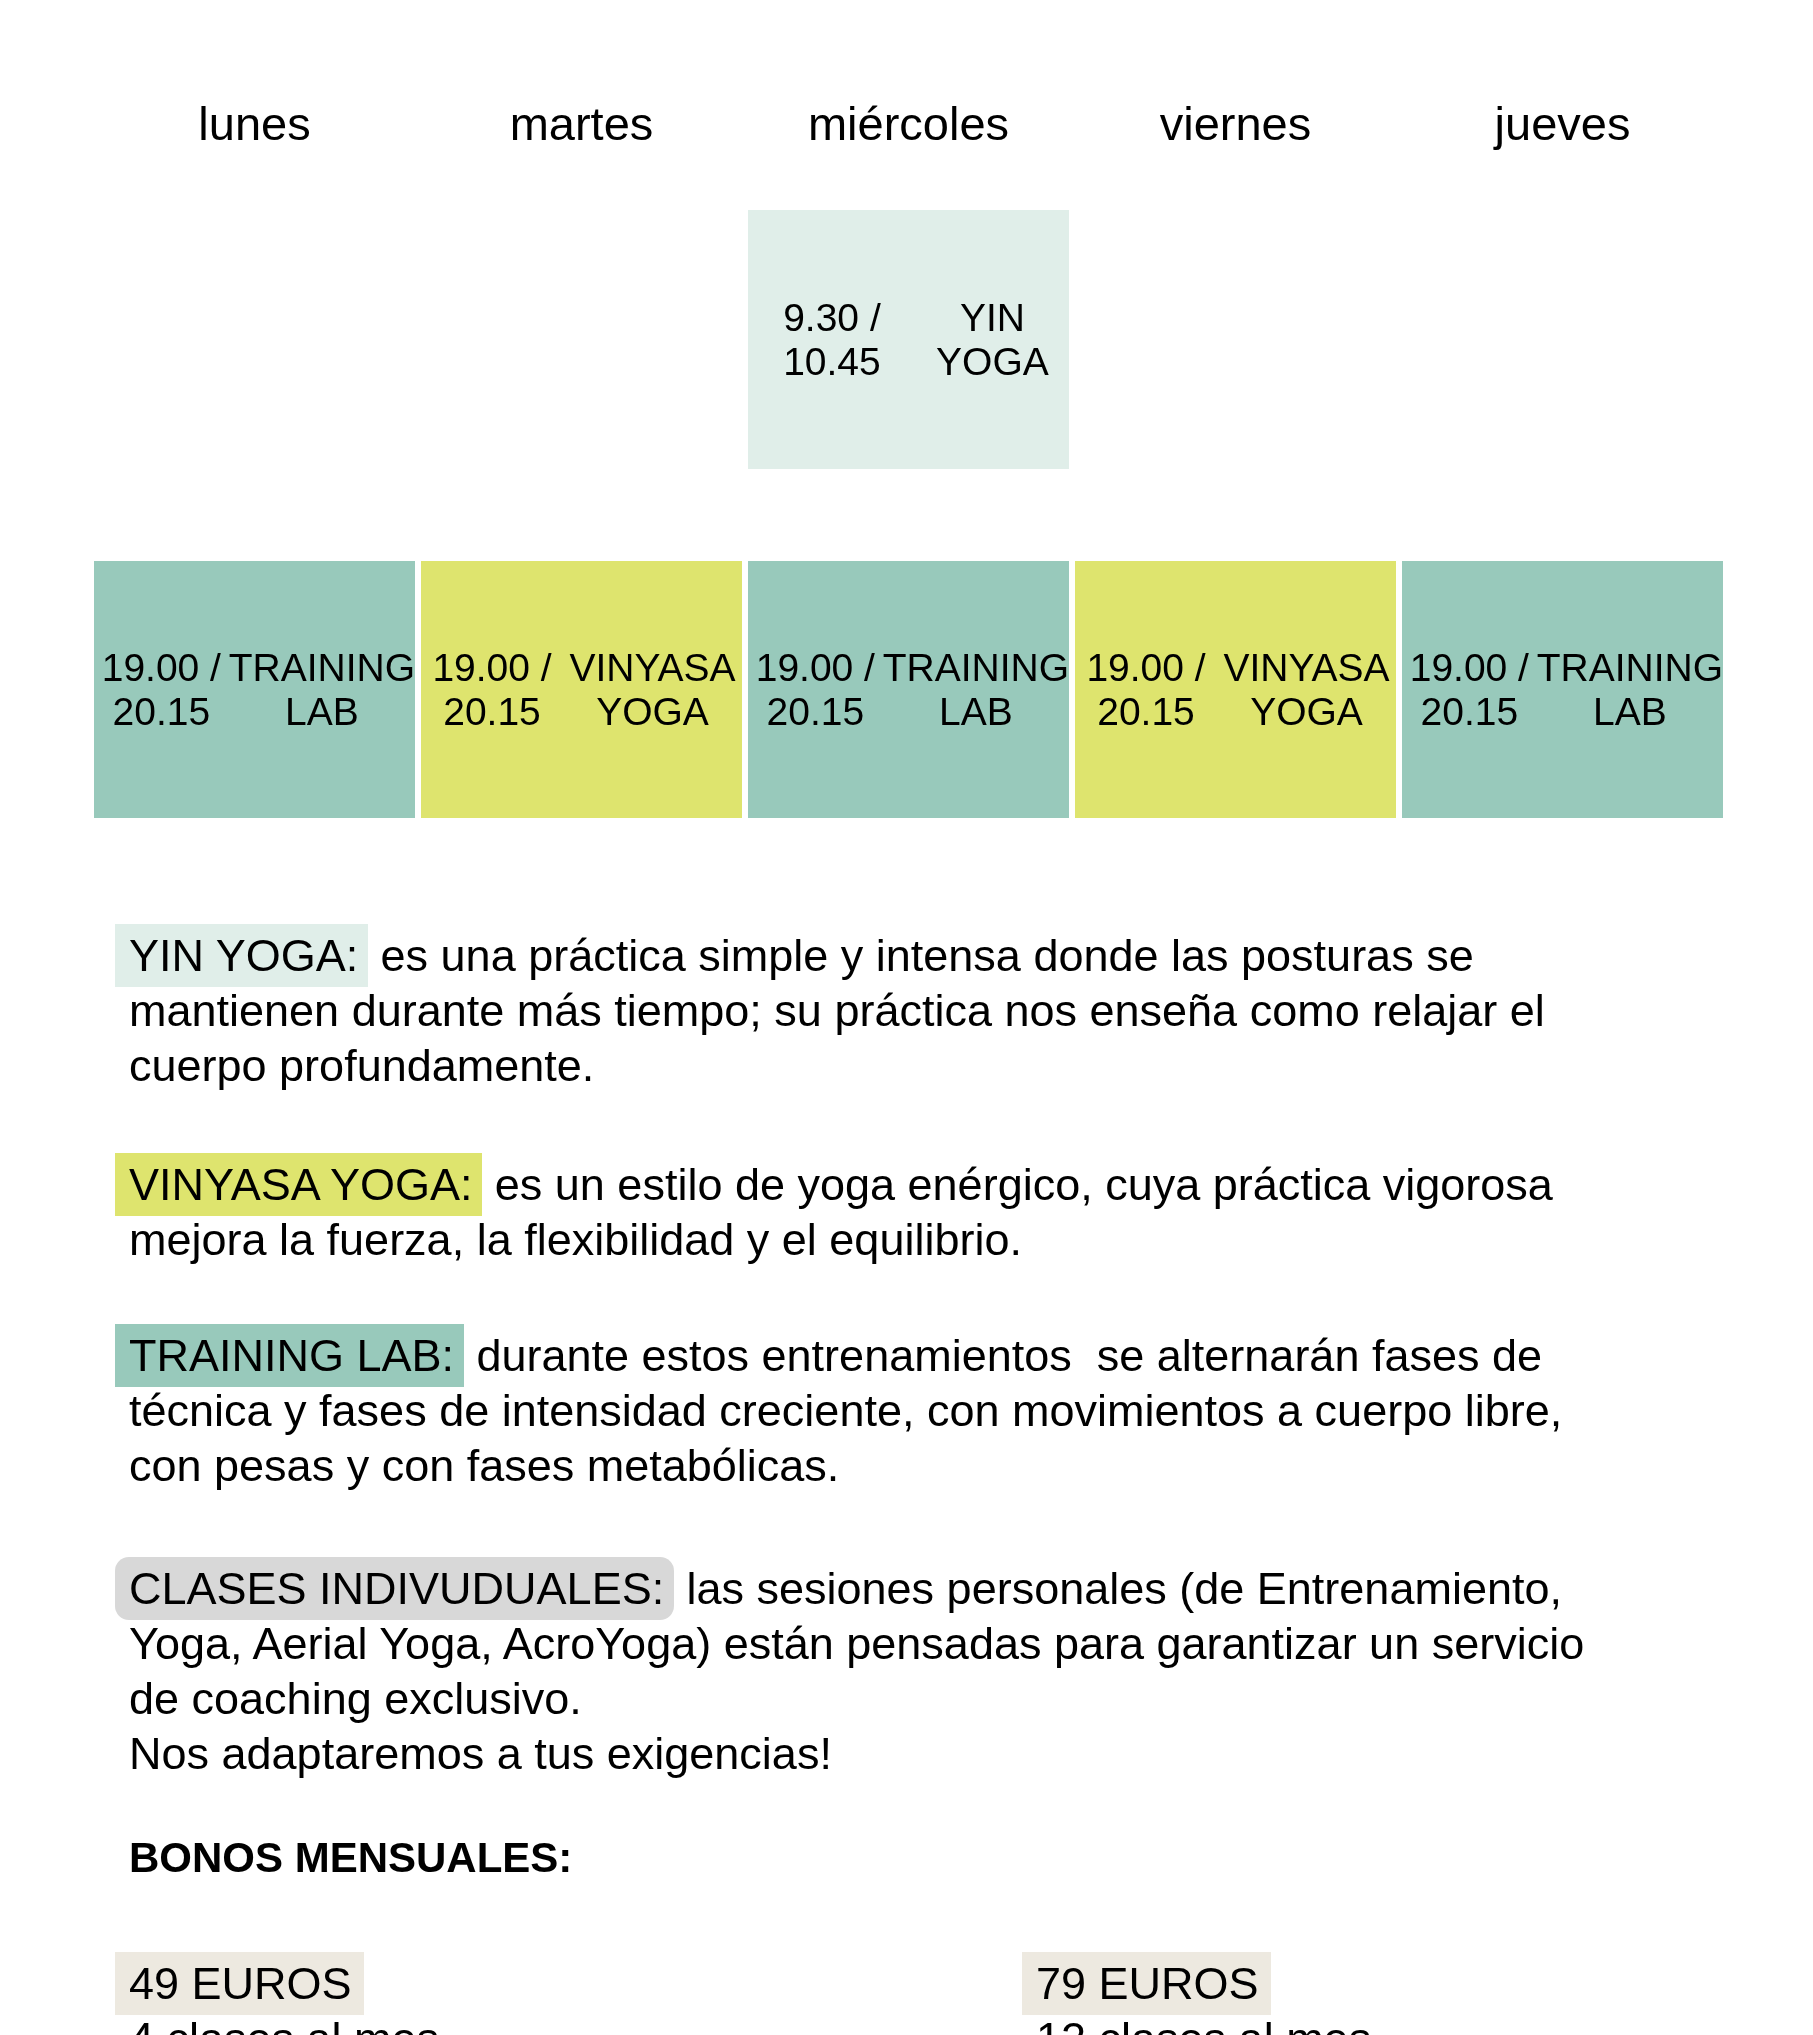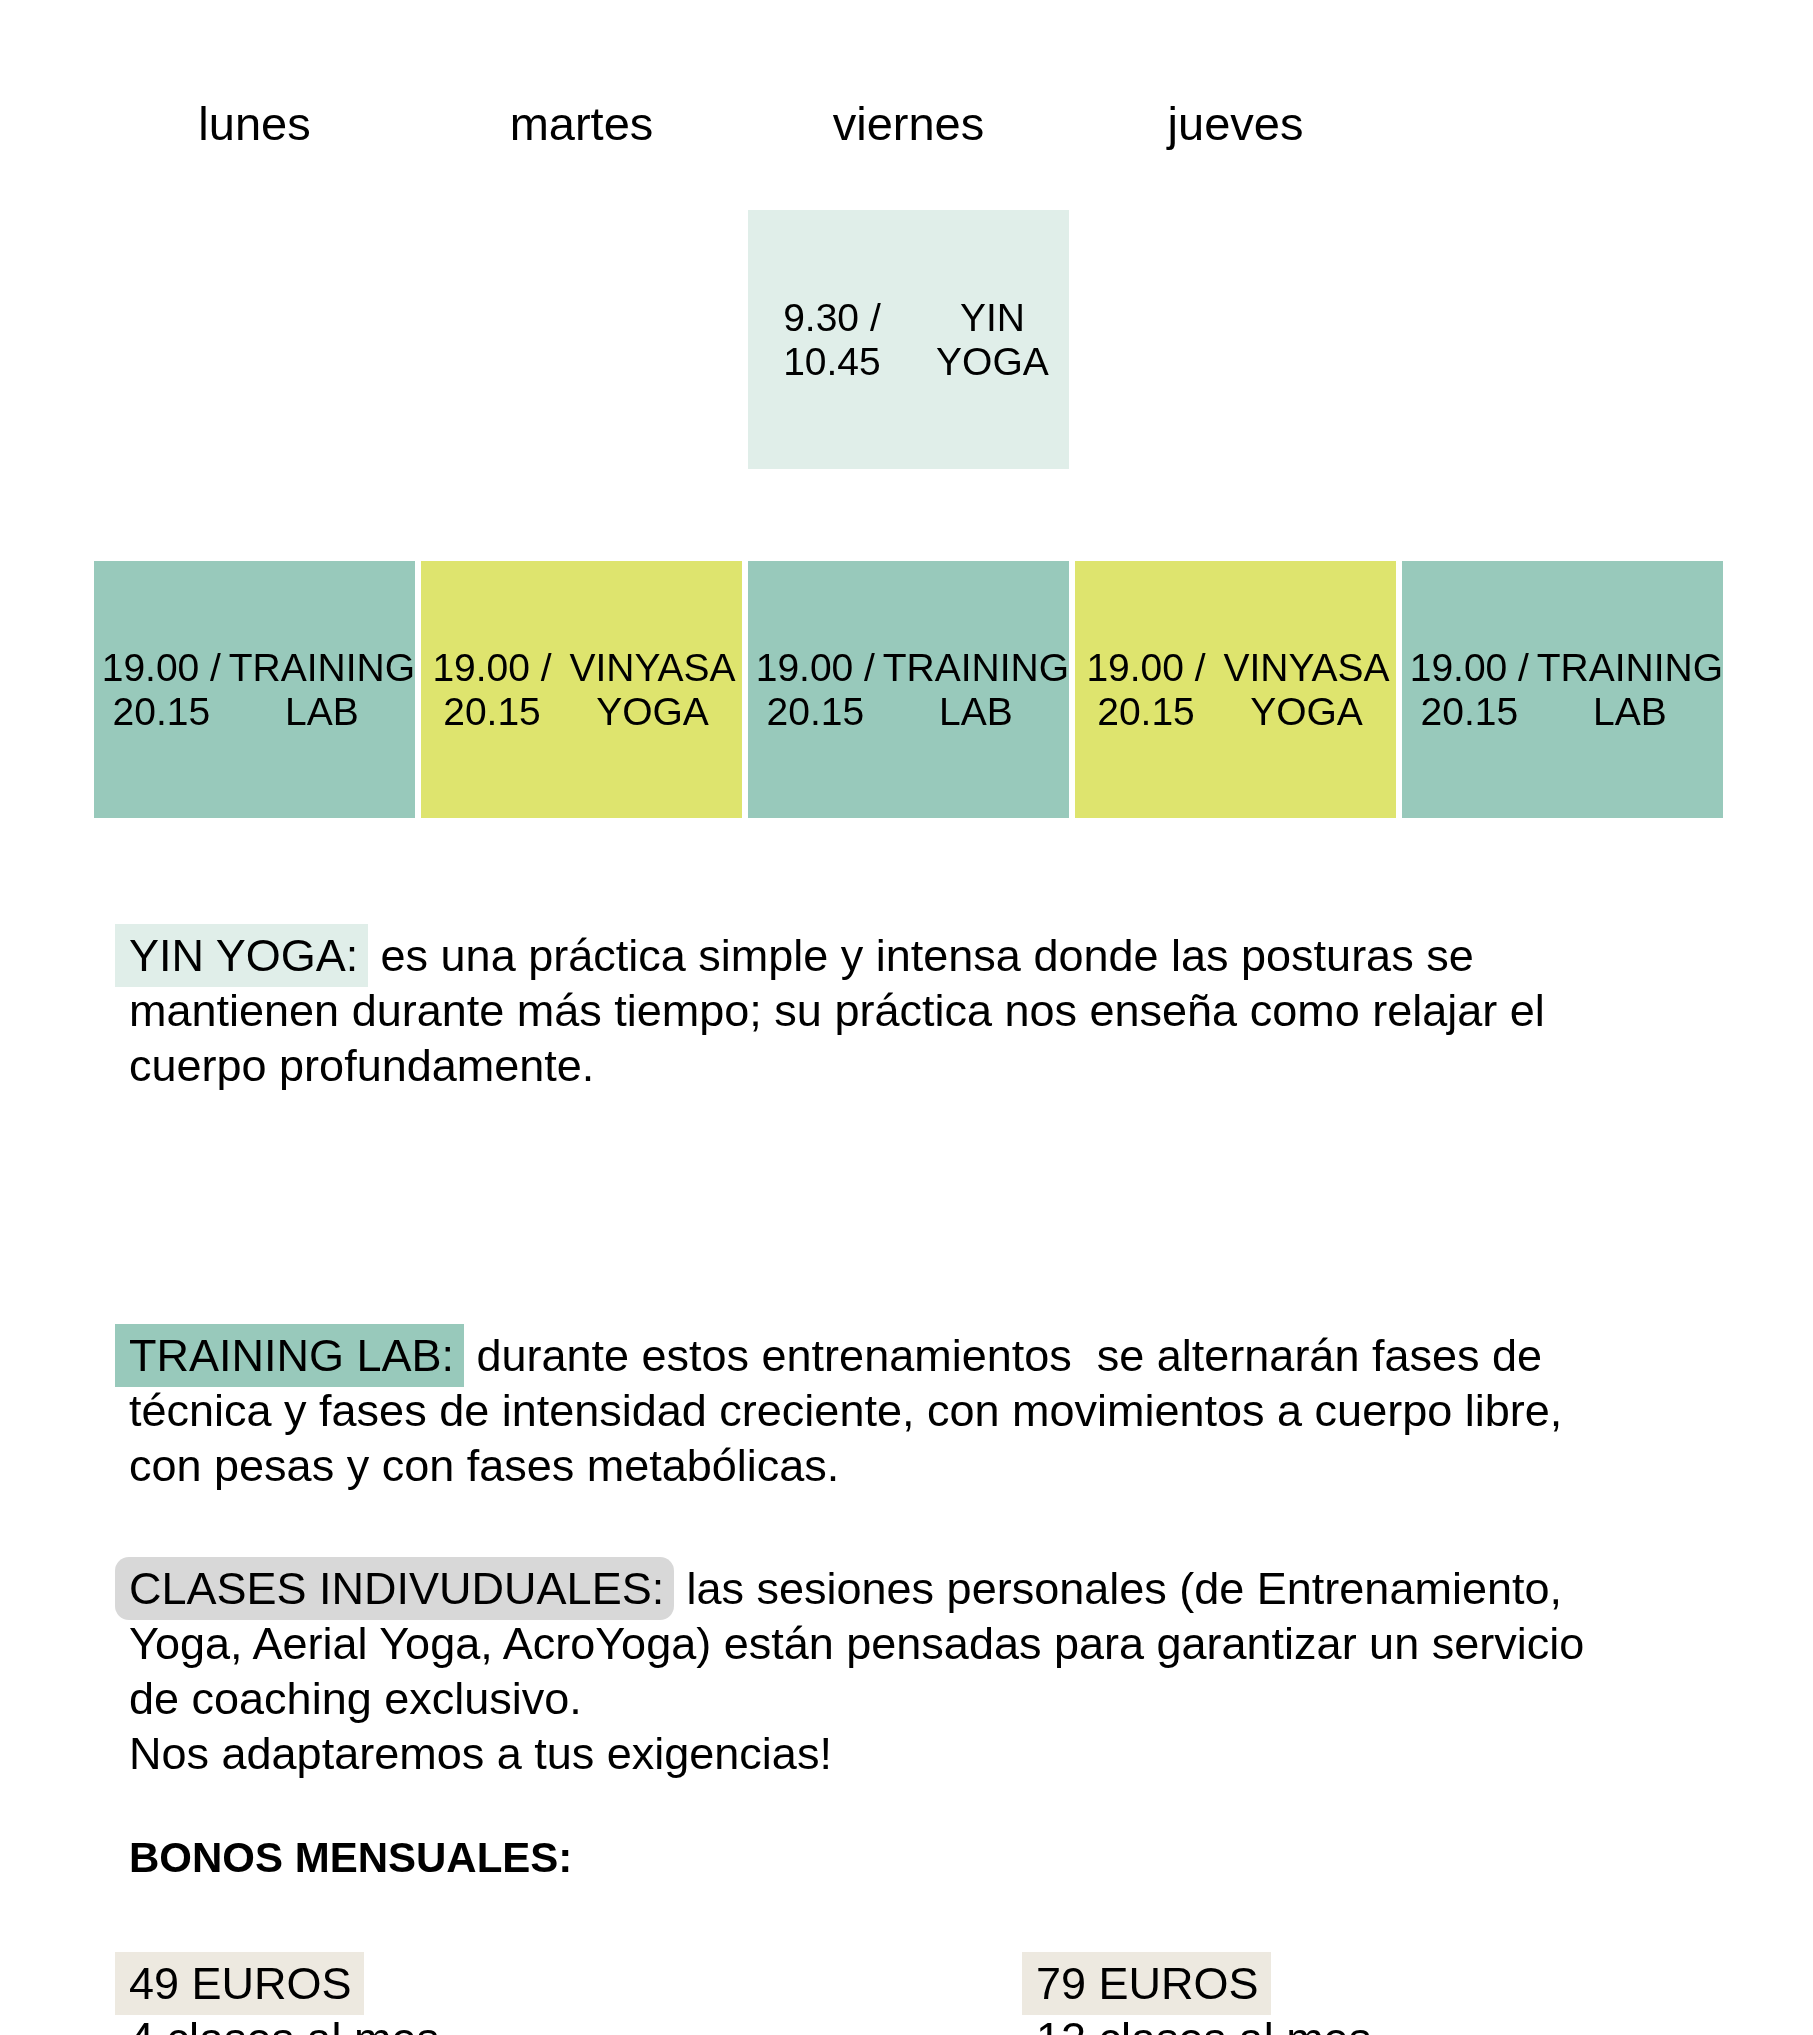--- a/index.html
+++ b/index.html
@@ -53,20 +53,21 @@
   .col-right{left:1036px;}
 </style>
 </head>
 <body>
 
 <div class="page">
 
   <div class="grid days-row">
     <div class="day">lunes</div>
     <div class="day">martes</div>
+    <div class="day">miércoles</div>
     <div class="day">viernes</div>
     <div class="day">jueves</div>
   </div>
 
   <div class="grid morning-row">
     <div></div>
     <div></div>
     <div class="class-card mint">
       <div class="card-time">9.30 / 10.45</div>
       <div class="card-name">YIN YOGA</div>
@@ -97,20 +98,24 @@
       <div class="card-name">TRAINING LAB</div>
     </div>
   </div>
 
   <div class="desc" style="top:928px">
     <span class="hl mint">YIN YOGA:</span><span class="ptext"> es una práctica simple y intensa donde las posturas se
 mantienen durante más tiempo; su práctica nos enseña como relajar el
 cuerpo profundamente.</span>
   </div>
 
+  <div class="desc" style="top:1157px">
+    <span class="hl yellow">VINYASA YOGA:</span><span class="ptext"> es un estilo de yoga enérgico, cuya práctica vigorosa
+mejora la fuerza, la flexibilidad y el equilibrio.</span>
+  </div>
 
   <div class="desc" style="top:1328px">
     <span class="hl teal">TRAINING LAB:</span><span class="ptext"> durante estos entrenamientos  se alternarán fases de
 técnica y fases de intensidad creciente, con movimientos a cuerpo libre,
 con pesas y con fases metabólicas.</span>
   </div>
 
   <div class="desc" style="top:1561px">
     <span class="hl gray">CLASES INDIVUDUALES:</span><span class="ptext"> las sesiones personales (de Entrenamiento,
 Yoga, Aerial Yoga, AcroYoga) están pensadas para garantizar un servicio

